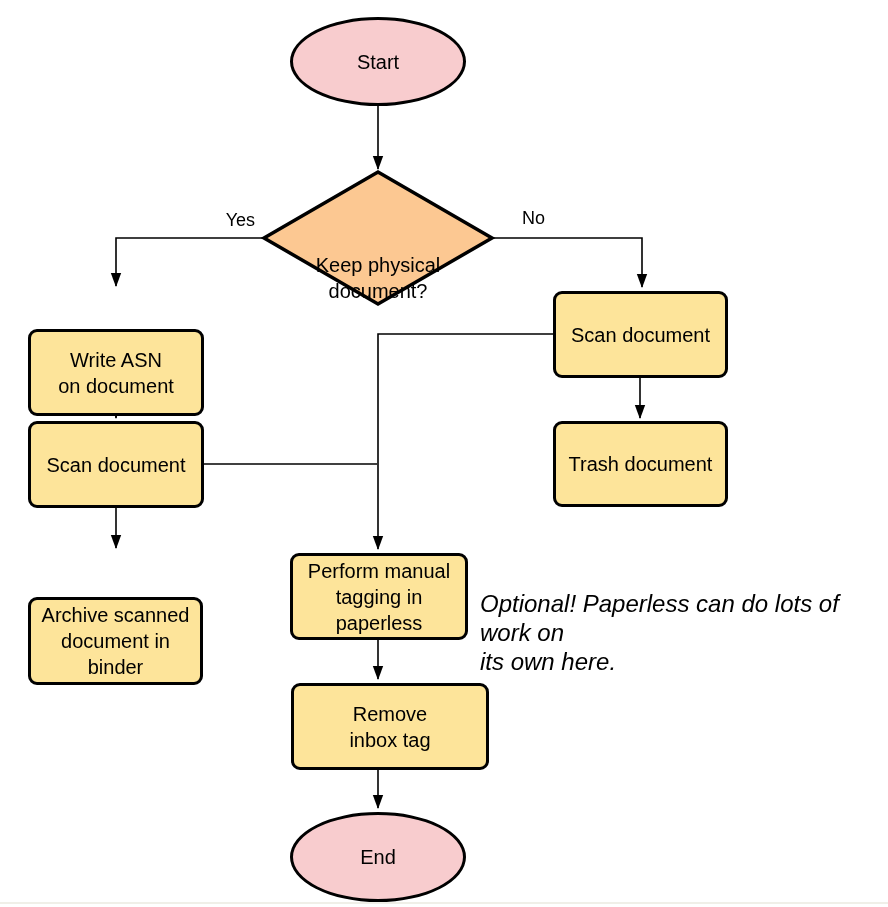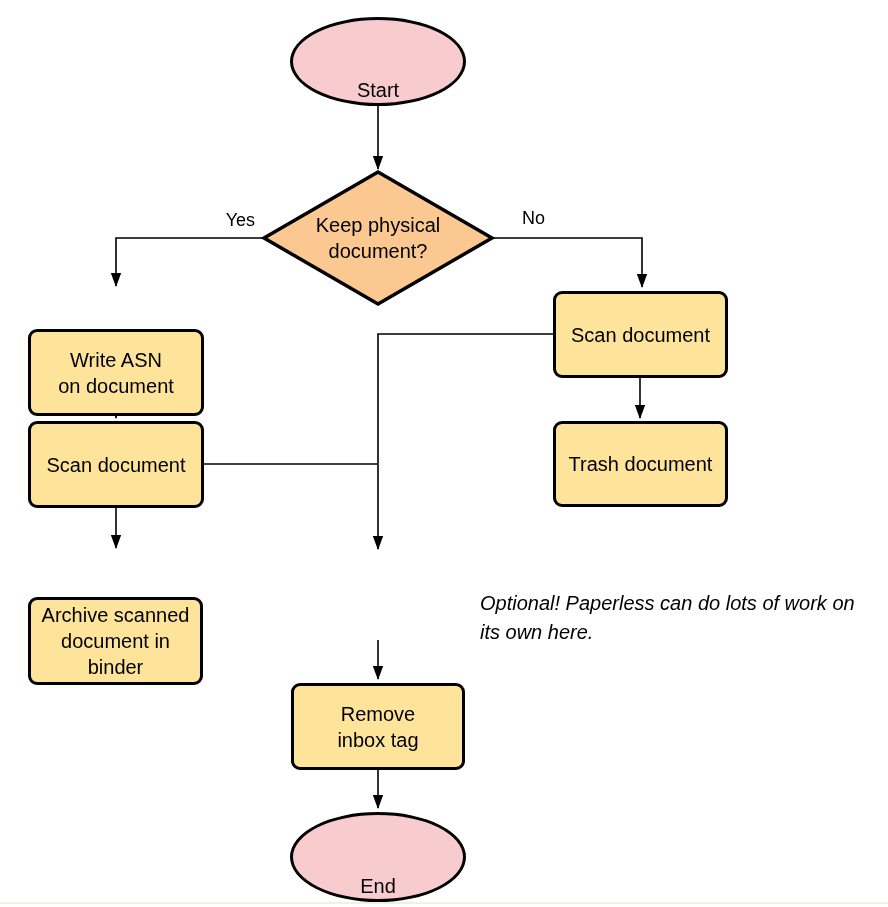--- a/index.html
+++ b/index.html
@@ -39,46 +39,46 @@
     font-size: 20px;
     line-height: 26px;
   }
   .node .label {
     white-space: pre-line;
   }
   .terminal {
     background: var(--terminal-fill, #F8CCCE);
     border: 3px solid var(--stroke, #000);
     border-radius: 50%;
-    align-items: flex-end;
   }
   .process {
     background: var(--process-fill, #FDE49A);
     border: 3px solid var(--stroke, #000);
     border-radius: 9px;
   }
   .decision-label {
     position: absolute;
     display: flex;
     align-items: center;
     justify-content: center;
     text-align: center;
     font-size: 20px;
     line-height: 26px;
     white-space: pre-line;
+    margin-top: 40px;
   }
   .edge-label {
     position: absolute;
     font-size: 18px;
     line-height: 22px;
     text-align: right;
   }
   .annotation {
     position: absolute;
-    font-size: 20px;
+    font-size: 24px;
     line-height: 29px;
     font-style: italic;
     white-space: pre-line;
   }
   .bottom-divider {
     position: absolute;
     left: 0;
     top: 902px;
     width: 888px;
     height: 2px;
@@ -138,25 +138,30 @@
   </div>
 
   <div class="node process" style="left:553px; top:291px; width:175px; height:87px;">
     <span class="label">Scan document</span>
   </div>
 
   <div class="node process" style="left:553px; top:421px; width:175px; height:86px;">
     <span class="label">Trash document</span>
   </div>
 
+  <div class="node process" style="left:290px; top:553px; width:178px; height:87px;">
+    <span class="label">Perform manual
+tagging in
+paperless</span>
+  </div>
 
   <div class="annotation" style="left:480px; top:589px; width:405px;">Optional! Paperless can do lots of work on
 its own here.</div>
 
-  <div class="node process" style="left:291px; top:683px; width:174px; height:87px;">
+  <div class="node process" style="left:291px; top:683px; width:198px; height:87px;">
     <span class="label">Remove
 inbox tag</span>
   </div>
 
   <div class="node terminal" style="left:290px; top:812px; width:176px; height:90px;">
     <span class="label">End</span>
   </div>
 
   <div class="bottom-divider"></div>
 

